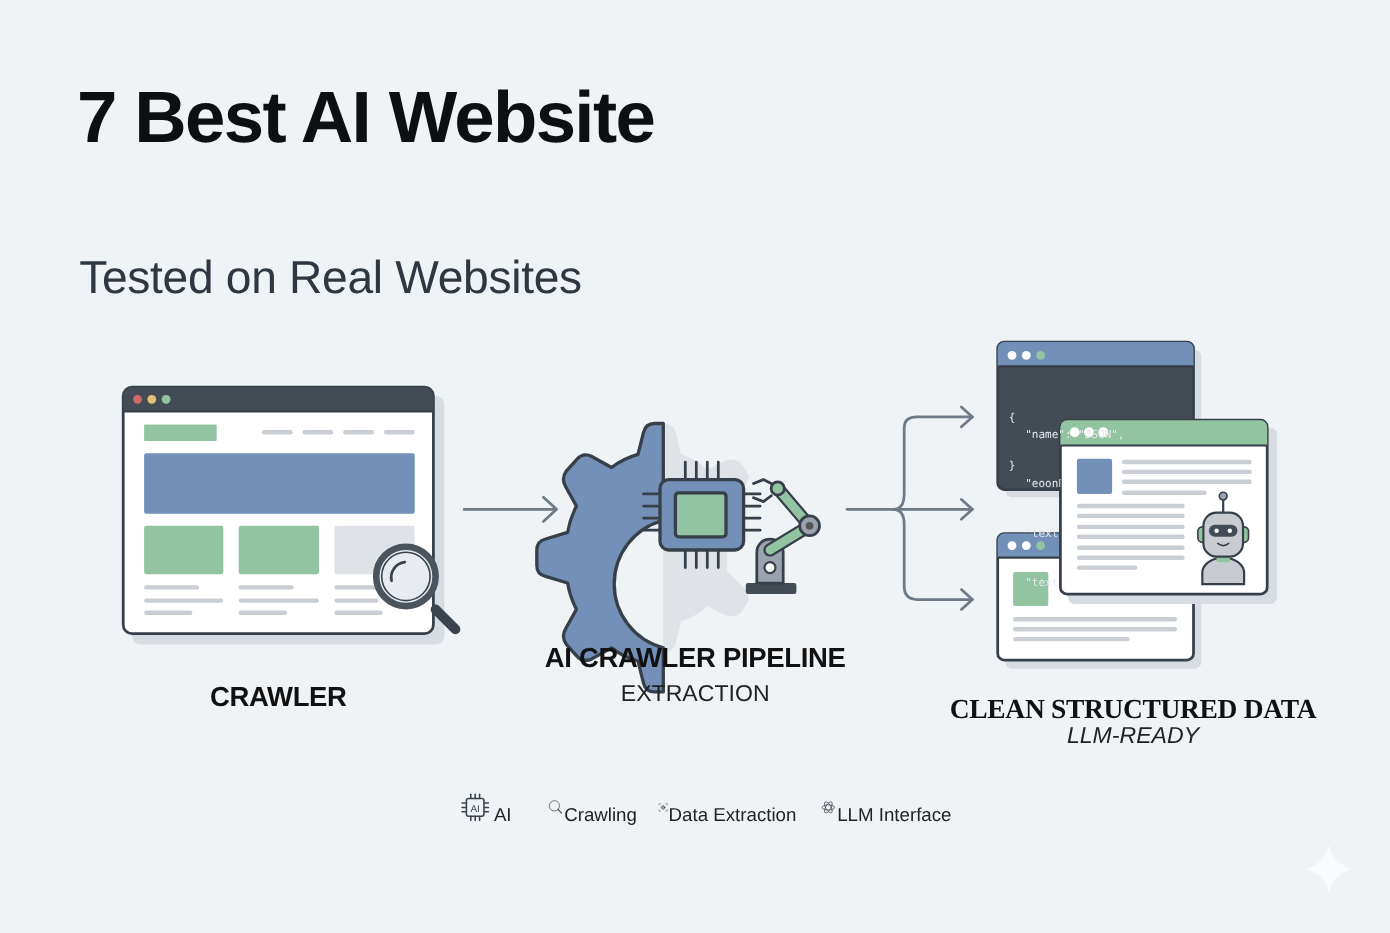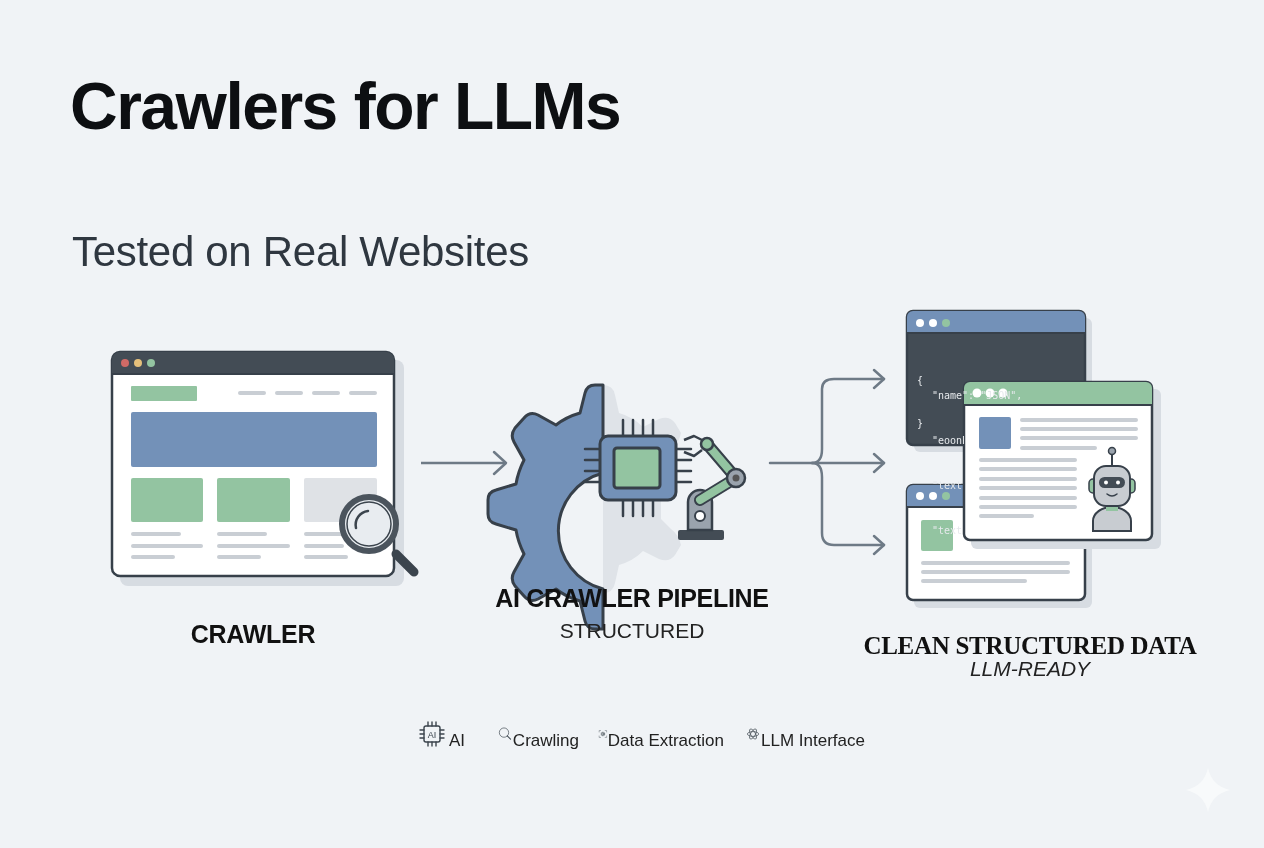--- a/index.html
+++ b/index.html
@@ -40,21 +40,21 @@
   }
   .legend-item svg { width: 34px; height: 34px; }
   .legend-item .lbl {
     margin-top: 14px; font-size: 17px; color: #222; white-space: nowrap;
   }
 </style>
 </head>
 <body>
 
 <div class="abs title">
-  <span>Crawlers for LLMs</span>
+  <span>7 Best AI Website</span>
 </div>
 <div class="abs subtitle">Tested on Real Websites</div>
 
 <svg class="abs" style="left:0;top:0" width="1264" height="848">
   <defs>
     <filter id="sh" x="-10%" y="-10%" width="130%" height="130%">
       <feOffset dx="8" dy="8"></feOffset>
     </filter>
   </defs>
 
@@ -218,21 +218,21 @@
   <div>"name": "JSON",</div>
   <div style="width:32px;overflow:hidden;">"eoonP": {}</div>
   <div>"text</div>
   <div>"text</div>
 </div>
 <div class="abs" style="left:917px;top:418px;font-family:'DejaVu Sans Mono',monospace;font-size:10px;color:#e6e9ec;">}</div>
 
 <div class="abs label-bold" style="left:153px;top:620px;width:200px;">CRAWLER</div>
 
 <div class="abs label-bold" style="left:482px;top:584px;width:300px;">AI CRAWLER PIPELINE</div>
-<div class="abs label-light" style="left:482px;top:619px;width:300px;">STRUCTURED</div>
+<div class="abs label-light" style="left:482px;top:619px;width:300px;">EXTRACTION</div>
 
 <div class="abs label-bold" style="left:860px;top:632px;width:340px;font-family:Liberation Serif, serif;">CLEAN STRUCTURED DATA</div>
 <div class="abs label-light" style="left:860px;top:657px;width:340px;font-style:italic;">LLM-READY</div>
 
 <div class="legend-item" style="left:415px;width:52px;">
   <svg viewBox="0 0 34 34">
     <g fill="none" stroke="#3b444d" stroke-width="1.4" stroke-linecap="round">
       <rect x="9" y="9" width="16" height="16" rx="2"></rect>
       <line x1="13" y1="5" x2="13" y2="9"></line>
         <line x1="17" y1="5" x2="17" y2="9"></line>

